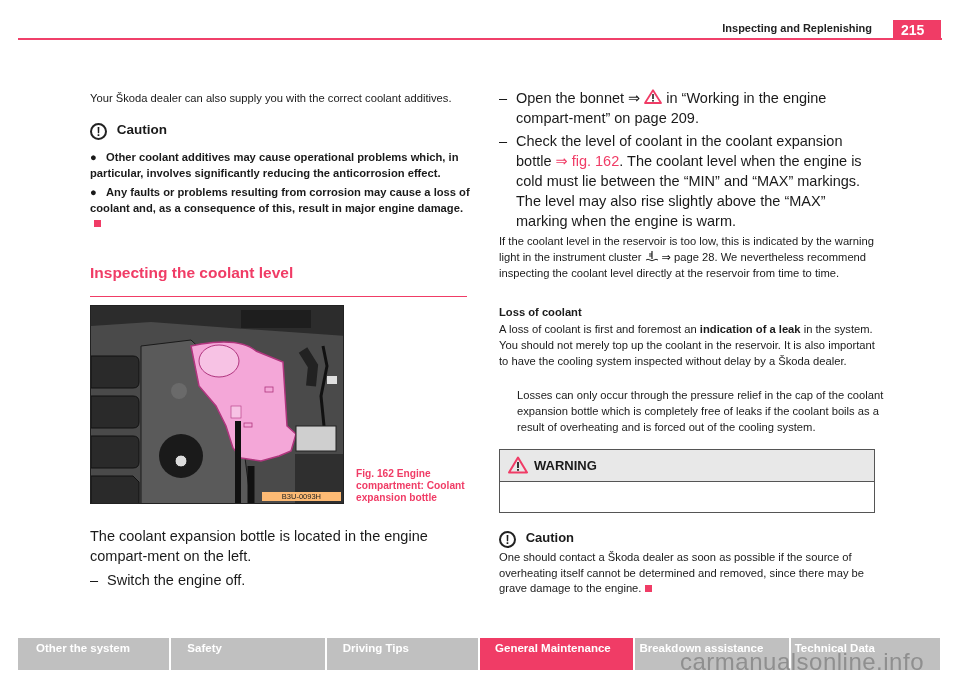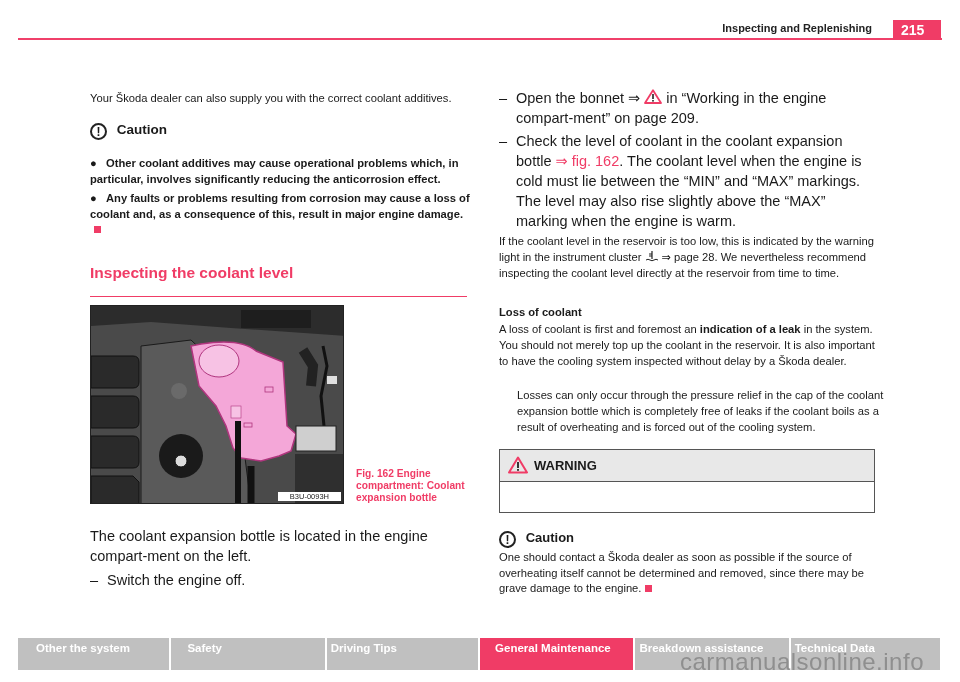--- a/index.html
+++ b/index.html
@@ -24,21 +24,21 @@
   .end-mark { display: inline-block; width: 7px; height: 7px; background: #f03c66; margin-left: 4px; vertical-align: 0px; }
   .bullet { display: inline-block; width: 16px; }
 
   
   #section-heading { left: 90px; top: 264px; width: 377px; font-size: 15.5px; font-weight: bold; color: #f03c66;
                      border-bottom: 1.5px solid #f03c66; padding-bottom: 14px; }
 
   
   #figure { left: 90px; top: 305px; width: 254px; height: 199px; background: #3a3a3a; overflow: hidden; border: 1px solid #222; box-sizing: border-box; }
   #fig-caption { left: 356px; top: 468px; width: 120px; font-size: 10.2px; line-height: 12px; font-weight: bold; color: #f03c66; }
-  #fig-code { right: 2px; bottom: 2px; background: #ffffff; font-size: 7.5px; padding: 0 12px; color: #222; }
+  #fig-code { right: 2px; bottom: 2px; background: #fdba74; font-size: 7.5px; padding: 0 20px; color: #222; }
 
   
   .dash-item { position: absolute; }
   .dash { position: absolute; left: 0; top: 0; }
   .dash-text { margin-left: 17px; }
 
   
   #warning-box { left: 499px; top: 449px; width: 376px; height: 64px; border: 1px solid #555; box-sizing: border-box; }
   #warning-head { height: 31px; background: #e8e8e8; border-bottom: 1px solid #555; position: relative; }
   #warning-body { padding: 2px 6px; font-size: 11.2px; line-height: 15.5px; font-weight: bold; }
@@ -57,21 +57,21 @@
 <div class="abs" id="header-title">Inspecting and Replenishing</div>
 <div class="abs" id="page-num">215</div>
 
 <div class="abs small" style="left:90px; top:90px; width:380px;">Your Škoda dealer can also supply you with the correct coolant additives.</div>
 
 <div class="abs" style="left:90px; top:122px; width:380px;">
   <div style="font-size:13.5px; font-weight:bold; height:20px;">
     <span class="caution-icon">!</span>
     <span style="margin-left:6px;">Caution</span>
   </div>
-  <div class="small bold" style="margin-top:14px; line-height:15.5px;">
+  <div class="small bold" style="margin-top:8px; line-height:15.5px;">
     <span class="bullet">●</span><span>Other coolant additives may cause operational problems which, in particular, involves significantly reducing the anticorrosion effect.</span>
   </div>
   <div class="small bold" style="margin-top:4px; line-height:15.5px;">
     <span class="bullet">●</span><span>Any faults or problems resulting from corrosion may cause a loss of coolant and, as a consequence of this, result in major engine damage.</span><span class="end-mark"></span>
   </div>
 </div>
 
 <div class="abs" id="section-heading">Inspecting the coolant level</div>
 
 <div class="abs" id="figure">
@@ -163,18 +163,18 @@
   <div style="font-size:13px; font-weight:bold; height:20px;">
     <span class="caution-icon">!</span>
     <span style="margin-left:6px;">Caution</span>
   </div>
   <div class="small" style="line-height:15.5px;"><span>One should contact a Škoda dealer as soon as possible if the source of overheating itself cannot be determined and removed, since there may be grave damage to the engine.</span><span class="end-mark"></span></div>
 </div>
 
 <div class="abs" id="footer-nav">
   <div class="nav-tab" style="width:152px; padding-left:18px;">Other the system</div>
   <div class="nav-tab" style="width:154px; padding-left:16px;">Safety</div>
-  <div class="nav-tab" style="width:152px; padding-left:4px;">Driving Tips</div>
+  <div class="nav-tab" style="width:152px; padding-left:16px;">Driving Tips</div>
   <div class="nav-tab active" style="width:154px; padding-left:15px;">General Maintenance</div>
   <div class="nav-tab" style="width:154px; padding-left:4px;">Breakdown assistance</div>
   <div class="nav-tab" style="width:150px; padding-left:4px;">Technical Data</div>
 </div>
 <div class="abs" id="watermark">carmanualsonline.info</div>
 
 </body></html>

